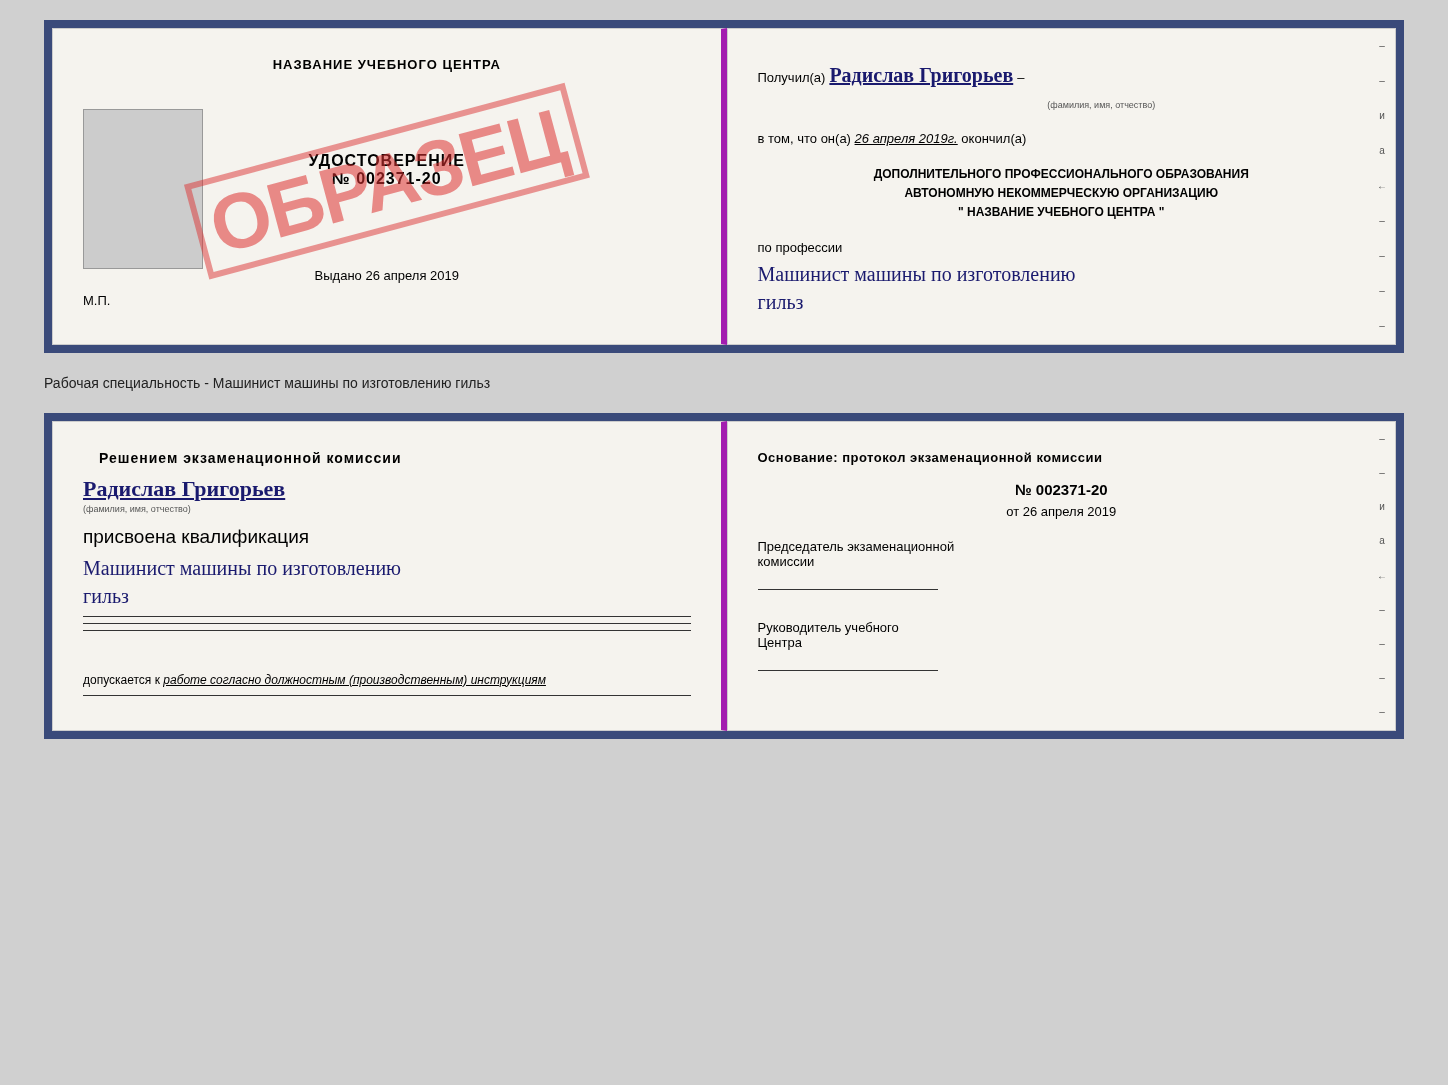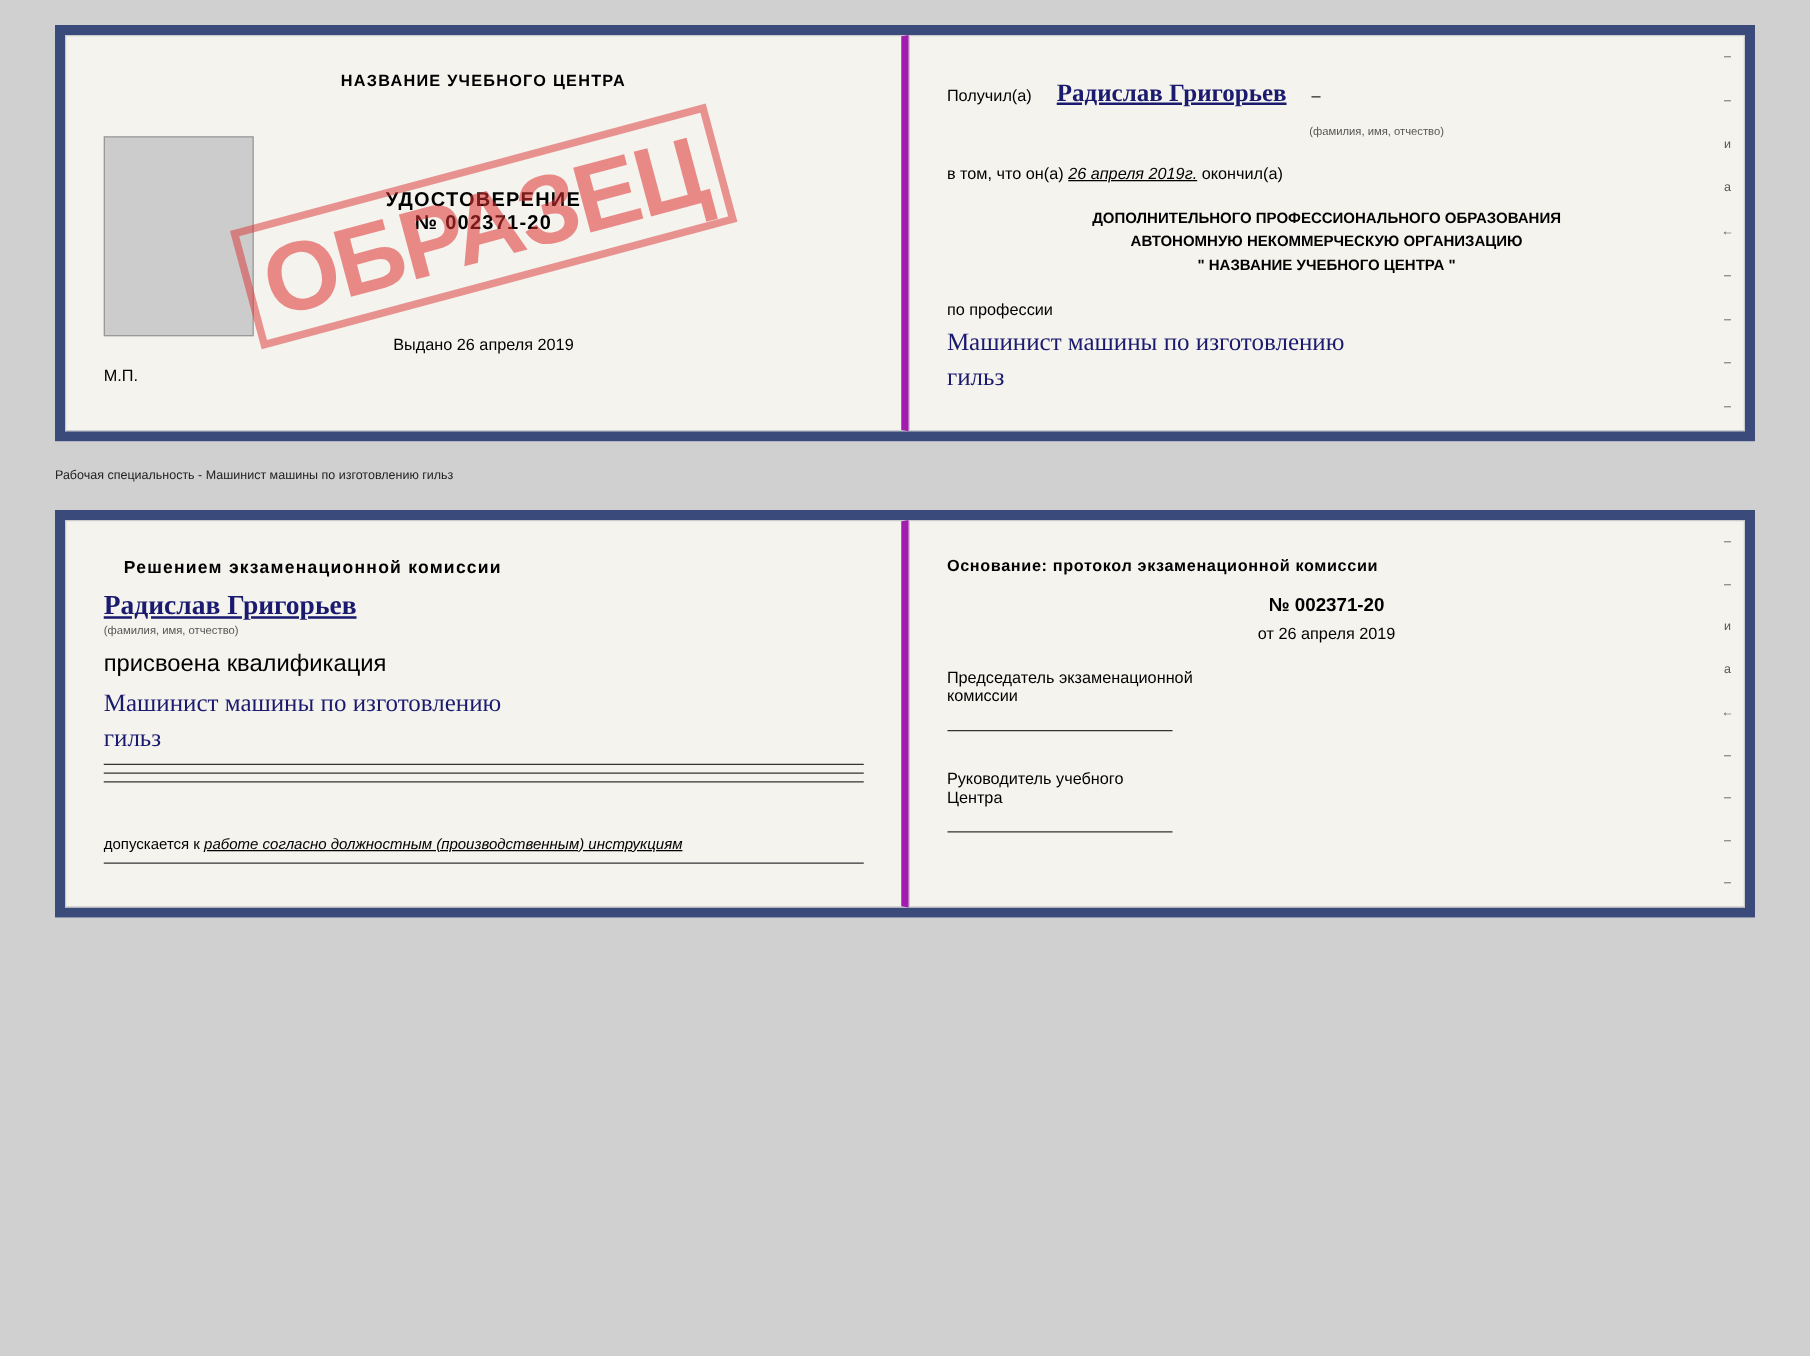--- a/index.html
+++ b/index.html
@@ -115,21 +115,21 @@
     
     .top-right {
       font-size: 13px;
       font-family: Arial, sans-serif;
       line-height: 1.8;
     }
 
     .poluchil-line {
       display: flex;
       align-items: baseline;
-      gap: 20px;
+      gap: 4px;
       margin-bottom: 4px;
     }
 
     .name-handwritten {
       font-family: 'Segoe Script', cursive, 'Times New Roman';
       font-size: 20px;
       color: #1a1a6e;
       text-decoration: underline;
       font-weight: bold;
     }
@@ -167,21 +167,21 @@
     .profession-handwritten {
       font-family: 'Segoe Script', cursive;
       font-size: 20px;
       color: #1a1a6e;
       line-height: 1.4;
     }
 
     
     .caption-bar {
       width: 1360px;
-      font-size: 10px;
+      font-size: 14px;
       font-family: Arial, sans-serif;
       color: #222;
       padding: 4px 0;
     }
 
     
     .bottom-left {
       font-size: 13px;
       font-family: Arial, sans-serif;
     }

